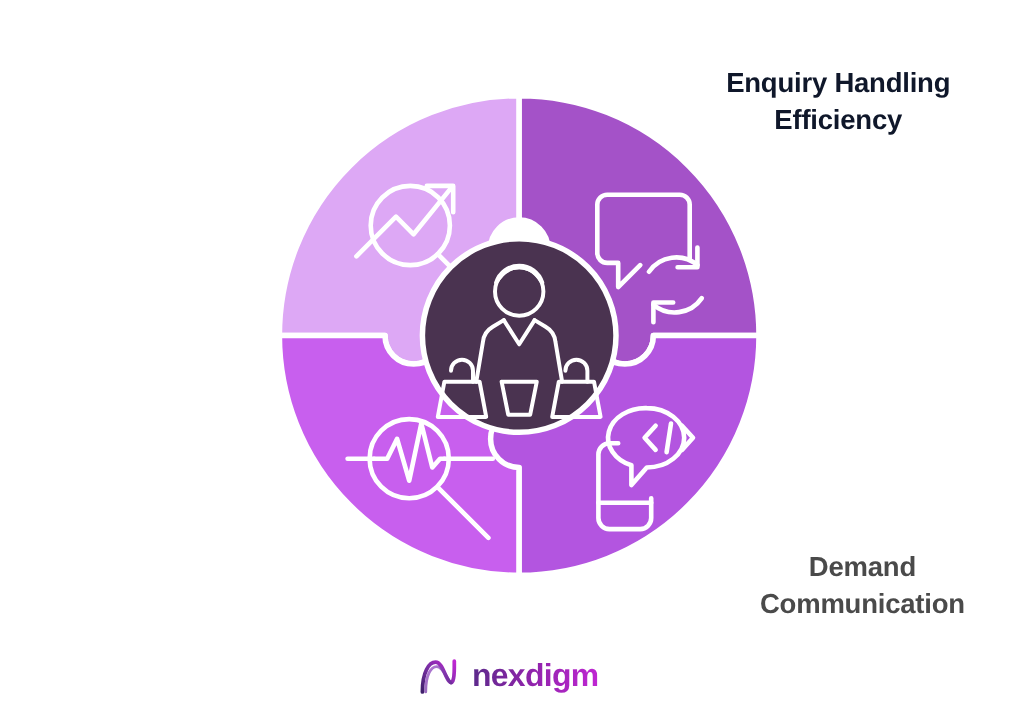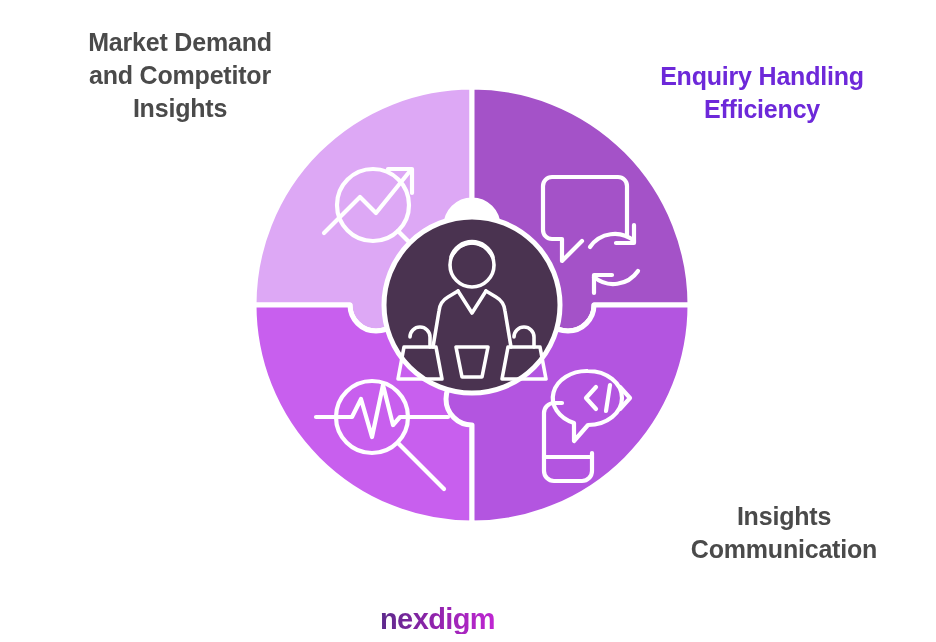--- a/index.html
+++ b/index.html
@@ -67,50 +67,46 @@
   }
 
   #brand {
     position: absolute;
     left: 380px;
     top: 596px;
     height: 38px;
     display: flex;
     align-items: center;
     gap: 9px;
-    flex-direction: column;
   }
   #brand-mark { display: block; }
   #brand-name {
     font-family: "Liberation Sans", sans-serif;
     font-size: 29px;
     font-weight: bold;
     letter-spacing: -0.6px;
     color: #7b1fa2;
     background: linear-gradient(95deg, #5b2a8a 0%, #8e24aa 45%, #c026d3 100%);
     -webkit-background-clip: text;
     background-clip: text;
     -webkit-text-fill-color: transparent;
     line-height: 1;
   }
 </style>
 </head>
 <body>
 
 <div id="stage">
 
-  <div class="label" id="label-top-left" style="color: rgb(74, 74, 74);">Market Demand
-and Competitor
-Insights</div>
-
-  <div class="label" id="label-top-right" style="color: #6d28d9;">Enquiry Handling
+
+  <div class="label" id="label-top-right" style="color: #0f172a;">Enquiry Handling
 Efficiency</div>
 
 
-  <div class="label" id="label-bottom-right" style="color: rgb(74, 74, 74);">Insights
+  <div class="label" id="label-bottom-right" style="color: rgb(74, 74, 74);">Demand
 Communication</div>
 
   <svg id="puzzle-wheel" viewBox="0 0 440 440">
     <defs>
 
       <clipPath id="clip-tl">
           <path d="M220,220 L220,2 A218,218 0 0,0 2,220 Z"></path>
         </clipPath>
       <clipPath id="clip-tr">
           <path d="M220,220 L438,220 A218,218 0 0,0 220,2 Z"></path>

